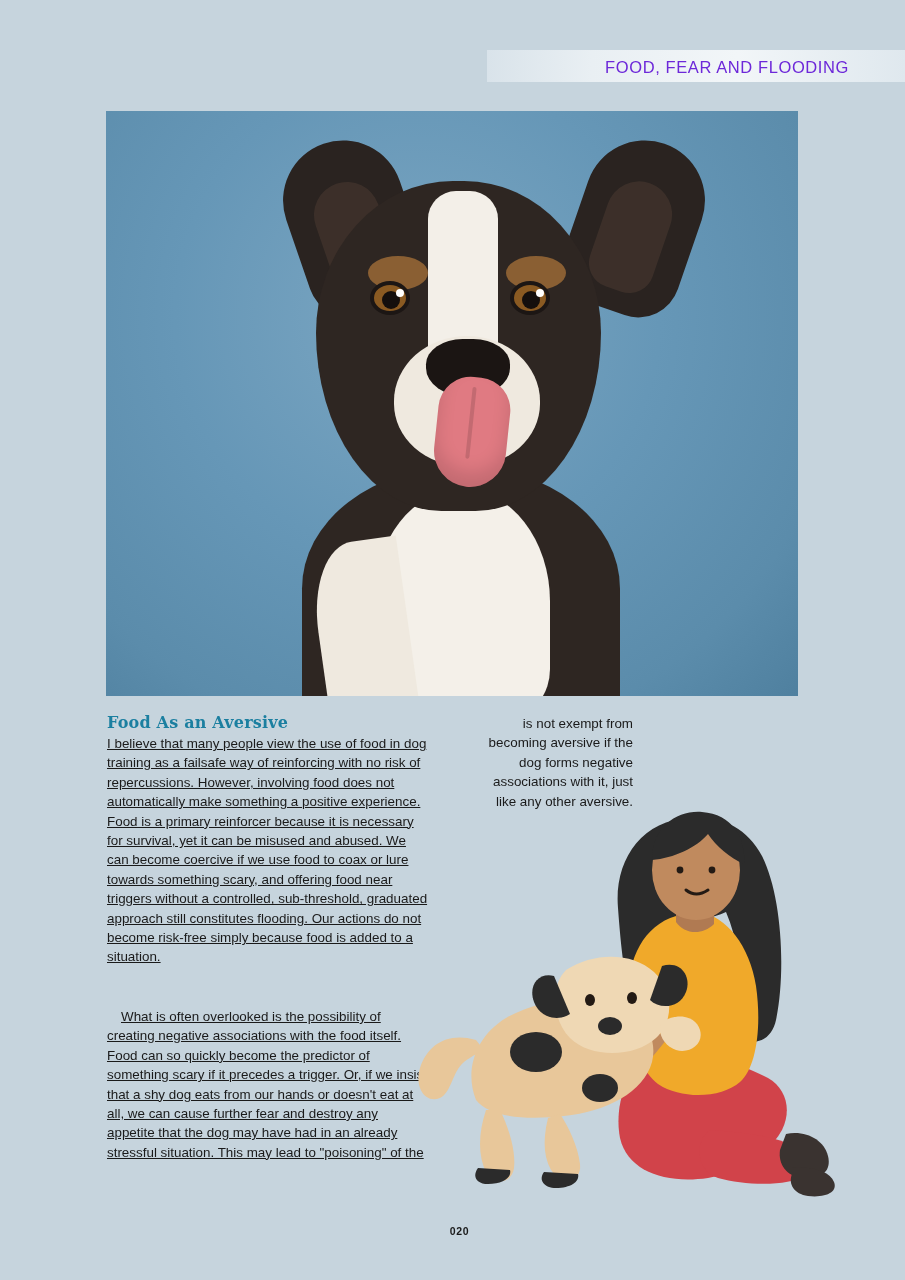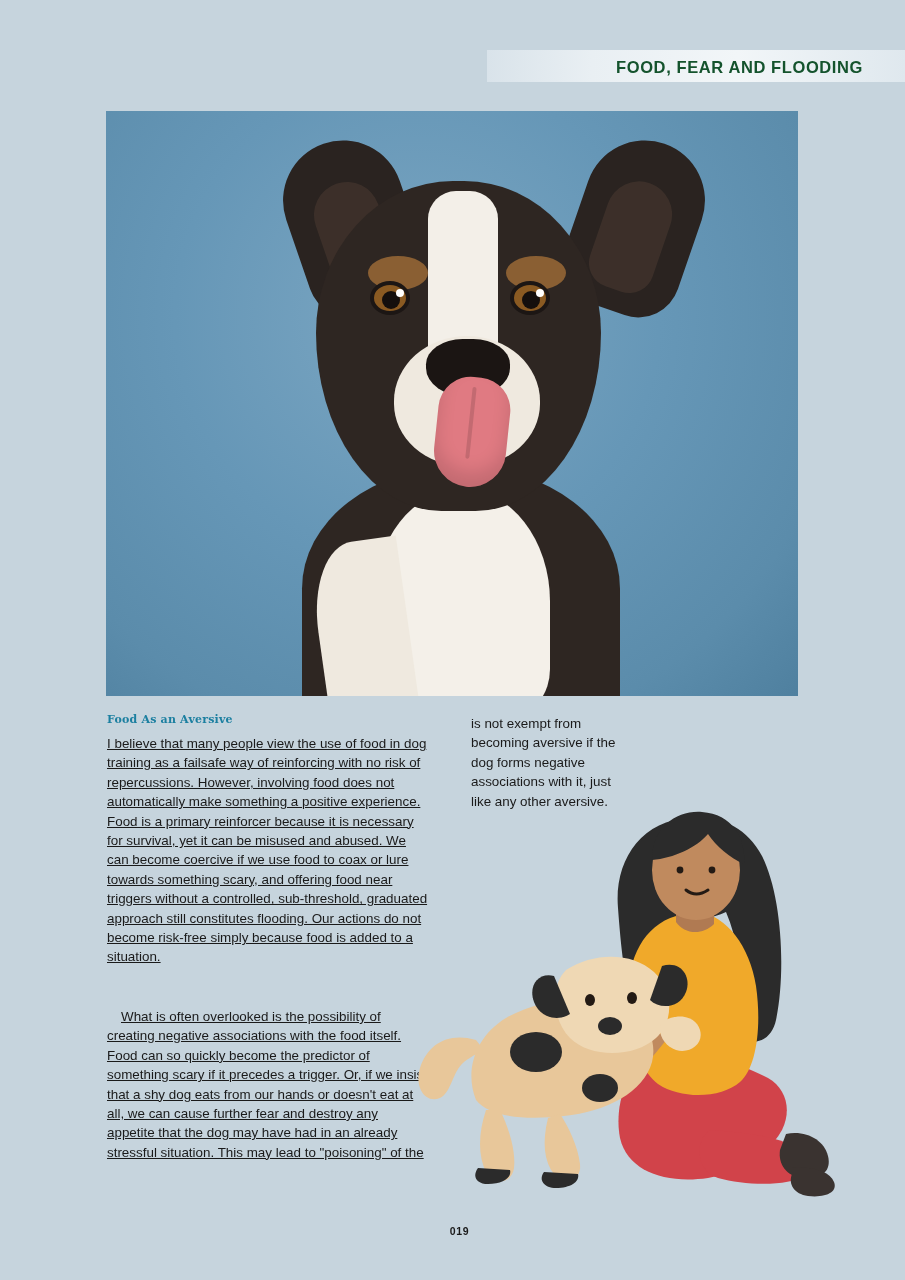--- a/index.html
+++ b/index.html
@@ -18,25 +18,25 @@
     position: absolute;
     top: 50px;
     left: 487px;
     right: 0;
     height: 32px;
     background: linear-gradient(to right, #d9e3ea 0%, #e9eff3 25%, #f2f6f8 60%, #dfe8ee 100%);
   }
   .header-title {
     position: absolute;
     top: 58px;
-    right: 42px;
+    right: 56px;
     font-size: 16.5px;
     letter-spacing: 0.6px;
-    color: #14532d;
-    font-weight: 700;
+    color: #6d28d9;
+    font-weight: 400;
   }
 
   
   .photo {
     position: absolute;
     left: 106px;
     top: 111px;
     width: 692px;
     height: 585px;
     background: #5e91b2;
@@ -138,36 +138,36 @@
     width: 90px; height: 170px; background: #efe9df;
     border-radius: 50% 0 0 0; transform: rotate(-8deg);
   }
 
   
   .subhead {
     position: absolute;
     left: 107px; top: 713px;
     font-family: "DejaVu Serif", serif;
     font-weight: 700;
-    font-size: 11px;
+    font-size: 16px;
     color: #1b7fa0;
     letter-spacing: .2px;
   }
   .col {
     position: absolute;
     font-size: 13.4px;
     line-height: 19.4px;
     color: #1a1a1a;
     text-align: left;
   }
   .col p { margin: 0; }
   .col p.indent { text-indent: 14px; margin-top: 40px; }
   .col-left  { left: 107px; top: 734px;  width: 322px; text-decoration: underline; }
   .col-right { left: 471px; top: 714px; width: 318px; }
-  .col-right .narrow { width: 162px; }
+  .col-right .narrow { width: 162px; text-align: right; }
 
   .folio {
     position: absolute;
     left: 0; right: 0;
     top: 1225px;
     text-align: center;
     font-size: 10.5px;
     font-weight: 700;
     color: #1a1a1a;
     letter-spacing: .6px;
@@ -255,13 +255,13 @@
     <path d="M158 318 C152 342 154 362 164 374 C176 386 192 380 190 364 C188 346 178 326 170 314 Z" fill="#e8c79a"></path>
     <path d="M88 368 C82 376 86 384 98 384 C112 384 122 378 120 370 Z" fill="#2b2b2b"></path>
     <path d="M154 372 C148 380 154 388 166 388 C180 388 190 382 188 374 Z" fill="#2b2b2b"></path>
 
     <path d="M86 240 C58 232 38 244 30 268 C24 288 36 304 50 298 C62 292 62 272 74 262 C82 256 90 252 94 250 Z" fill="#e8c79a"></path>
 
     <path d="M272 222 C288 212 306 216 310 230 C314 244 300 254 286 250 C274 246 266 232 272 222 Z" fill="#efd8b4"></path>
   </svg>
 </div>
 
-<div class="folio">019</div>
+<div class="folio">020</div>
 
 </body></html>

